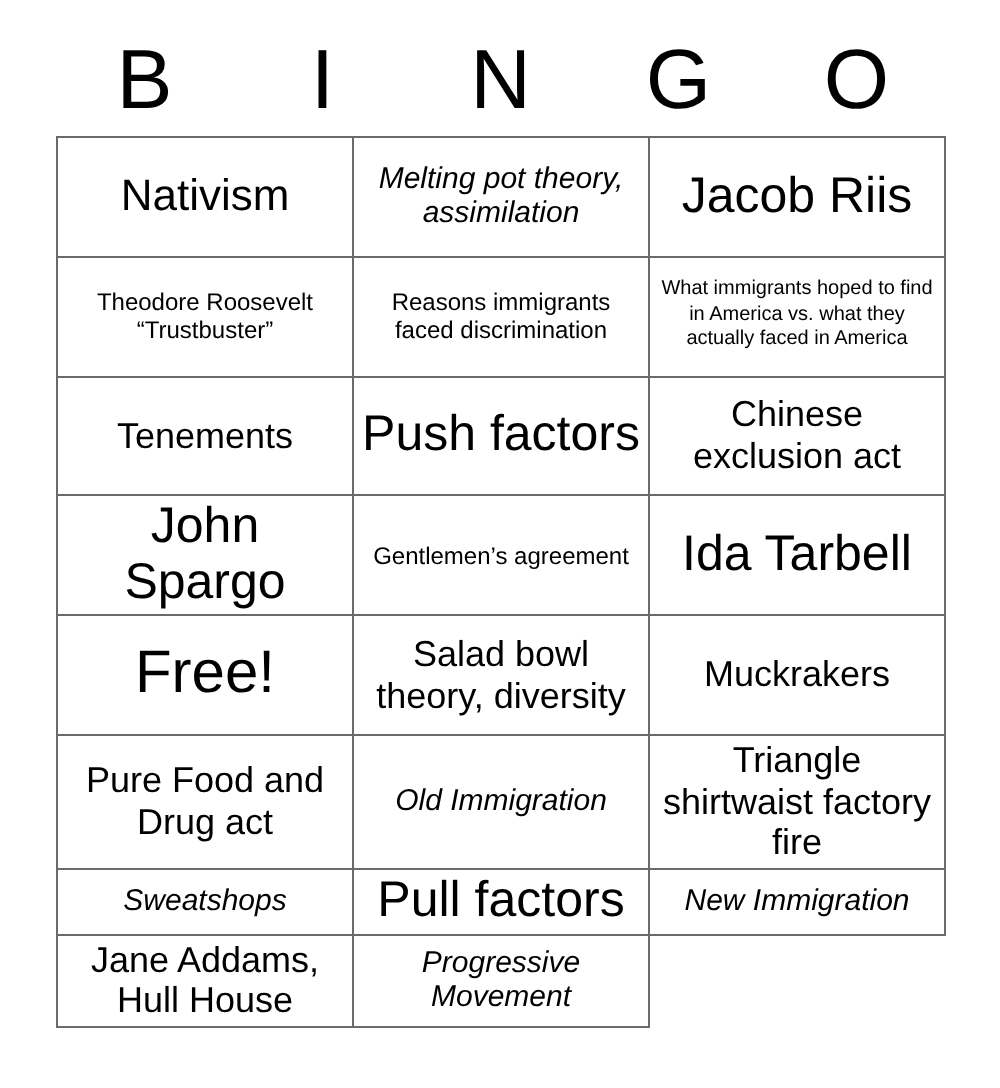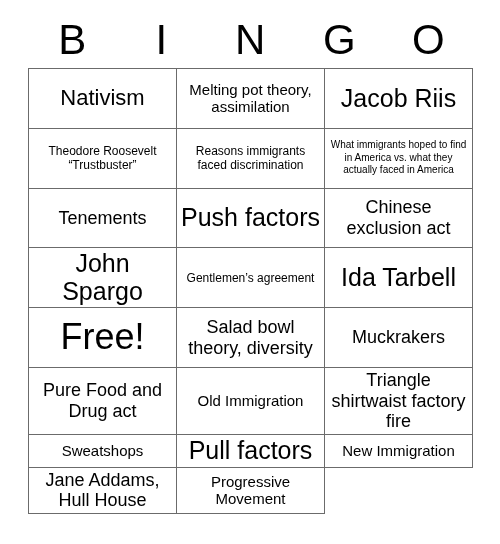--- a/index.html
+++ b/index.html
@@ -74,25 +74,25 @@
 
   .cell span {
     display: block;
     width: 100%;
     line-height: 1.12;
     word-wrap: break-word;
     hyphens: none;
   }
 
   
-  .fs-xxl span { font-size: 36px; line-height: 1.08; }
+  .fs-xxl span { font-size: 30px; line-height: 1.08; }
   .fs-xl  span { font-size: 25px; line-height: 1.1; }
   .fs-lg  span { font-size: 22px; line-height: 1.12; }
   .fs-md  span { font-size: 18px; line-height: 1.15; }
-  .fs-sm  span { font-size: 15px; line-height: 1.18; }
+  .fs-sm  span { font-size: 15px; line-height: 1.18; font-style: italic; }
   .fs-xs  span { font-size: 12px; line-height: 1.2; }
   .fs-xxs span { font-size: 10px; line-height: 1.25; }
 </style>
 </head>
 <body>
 
 <div class="card">
 
   <div class="header-row">
       <div class="header-cell">B</div>

